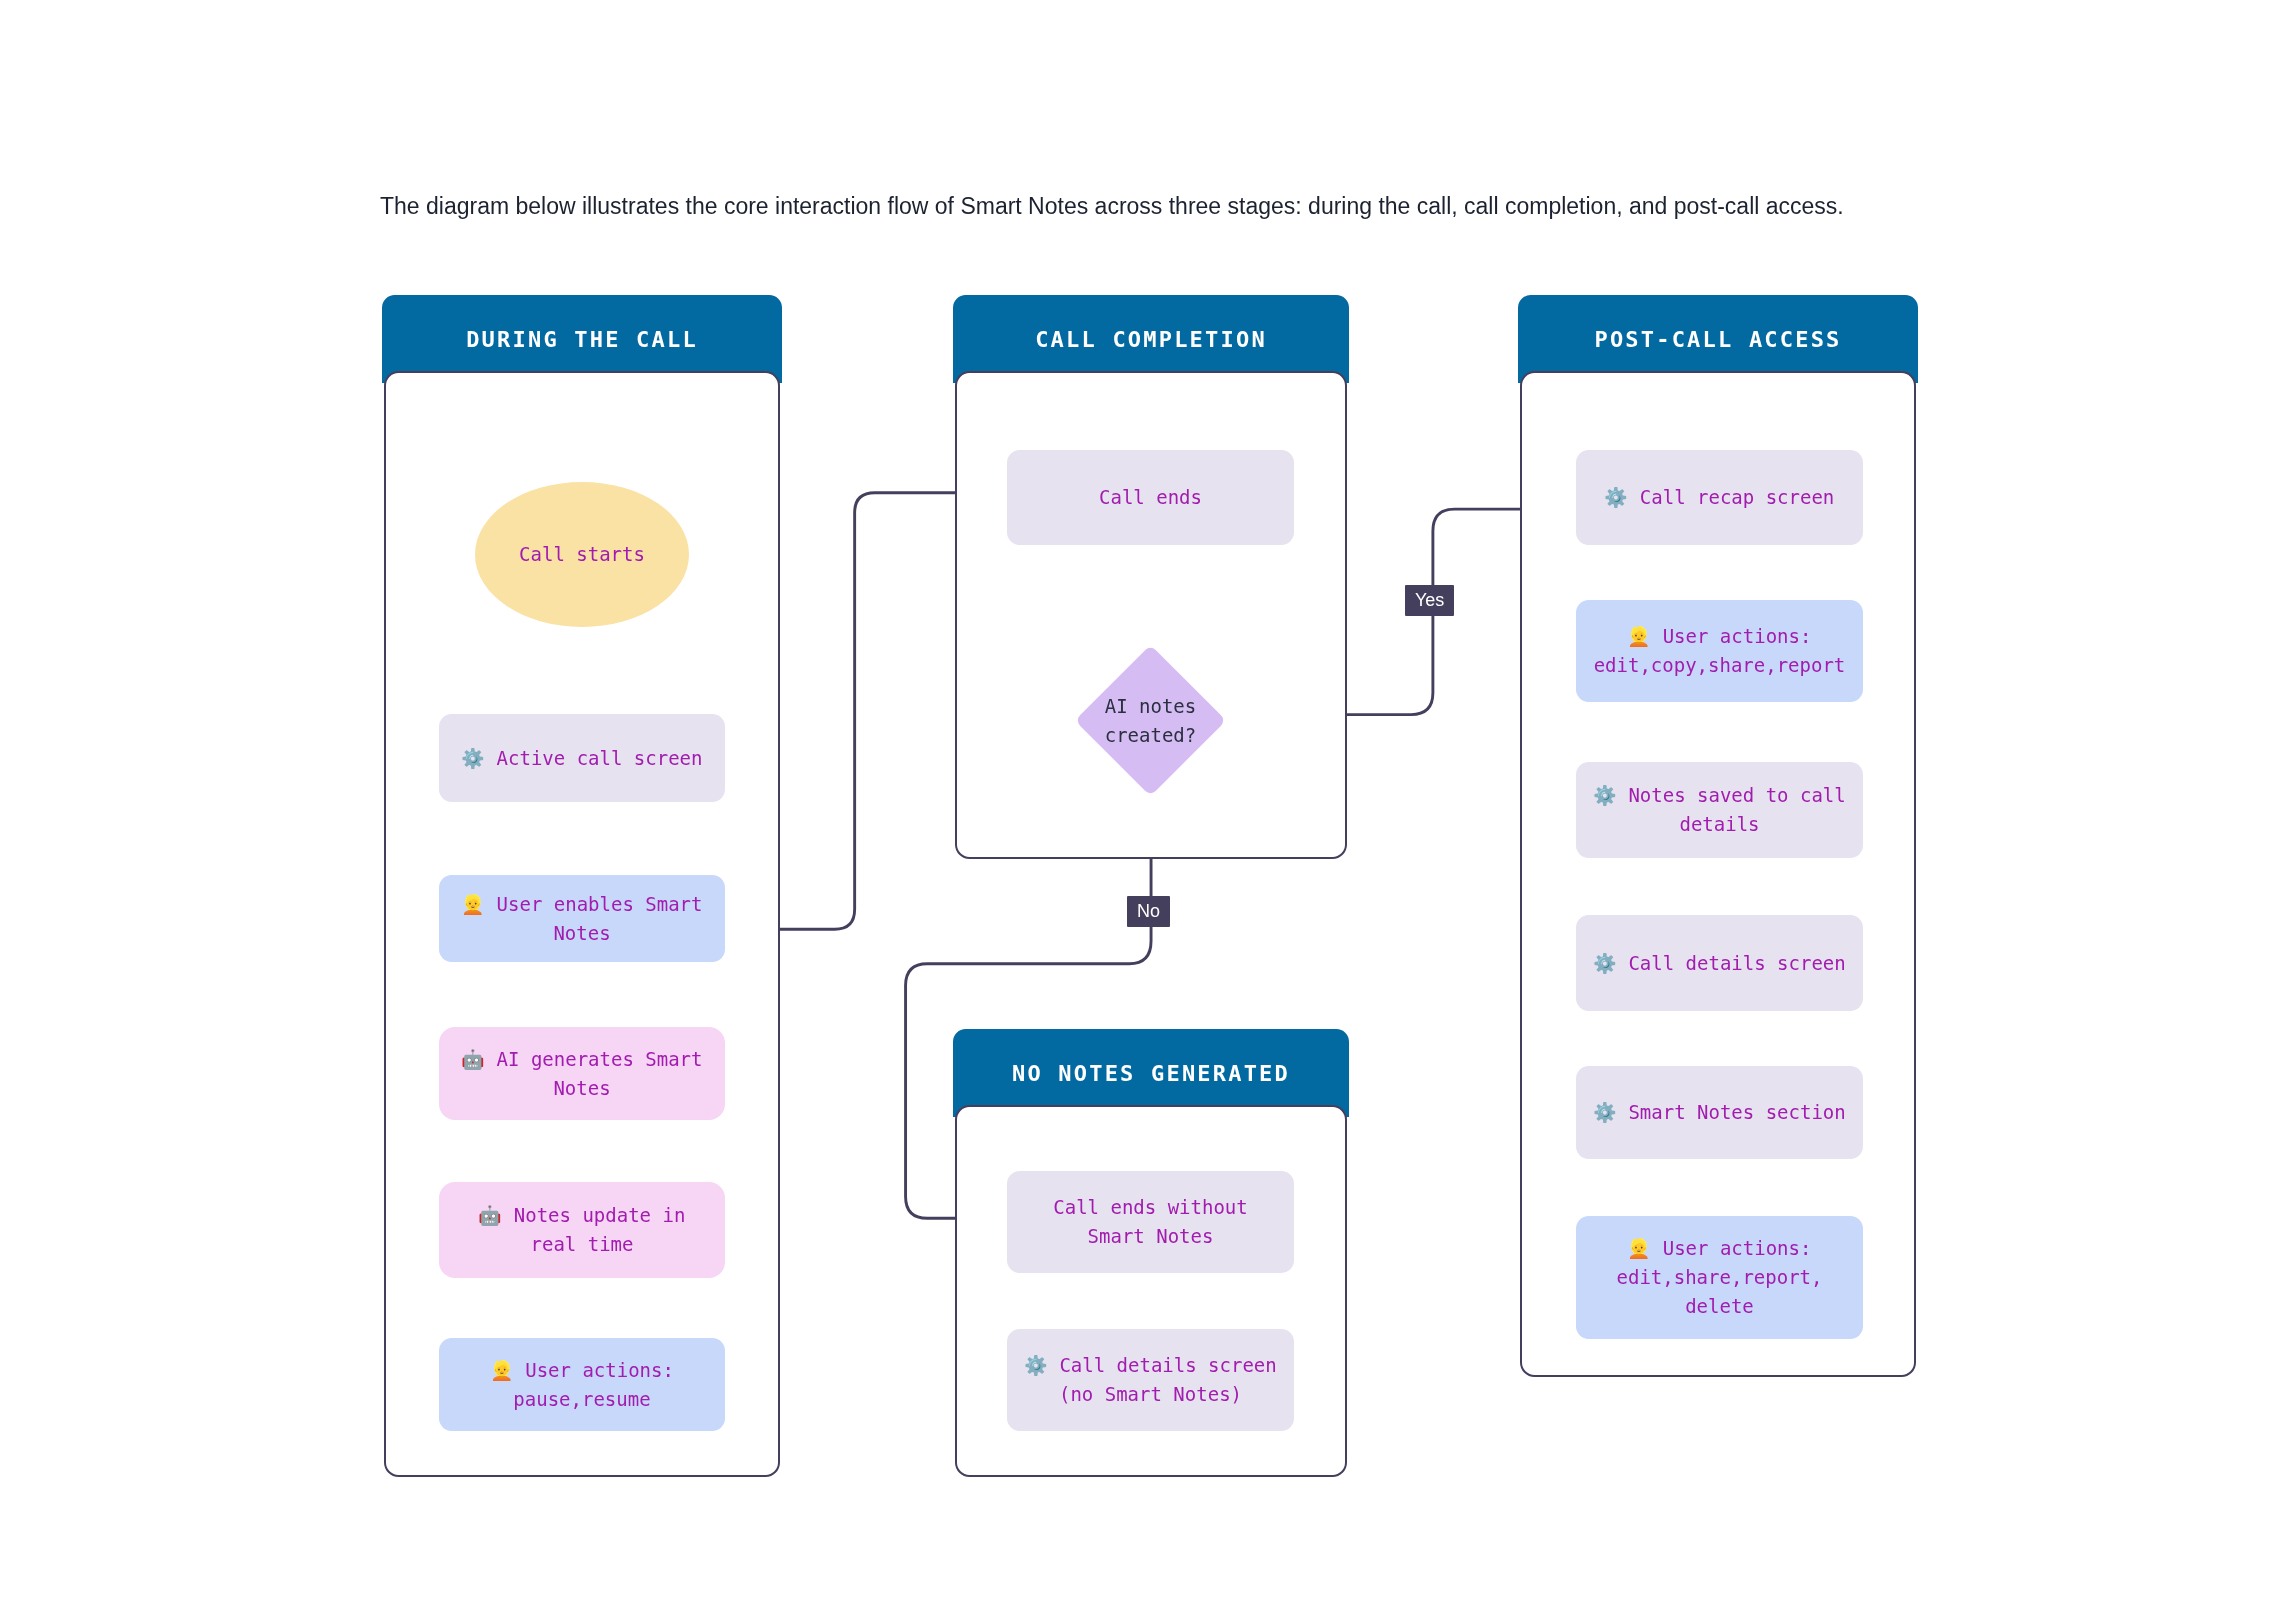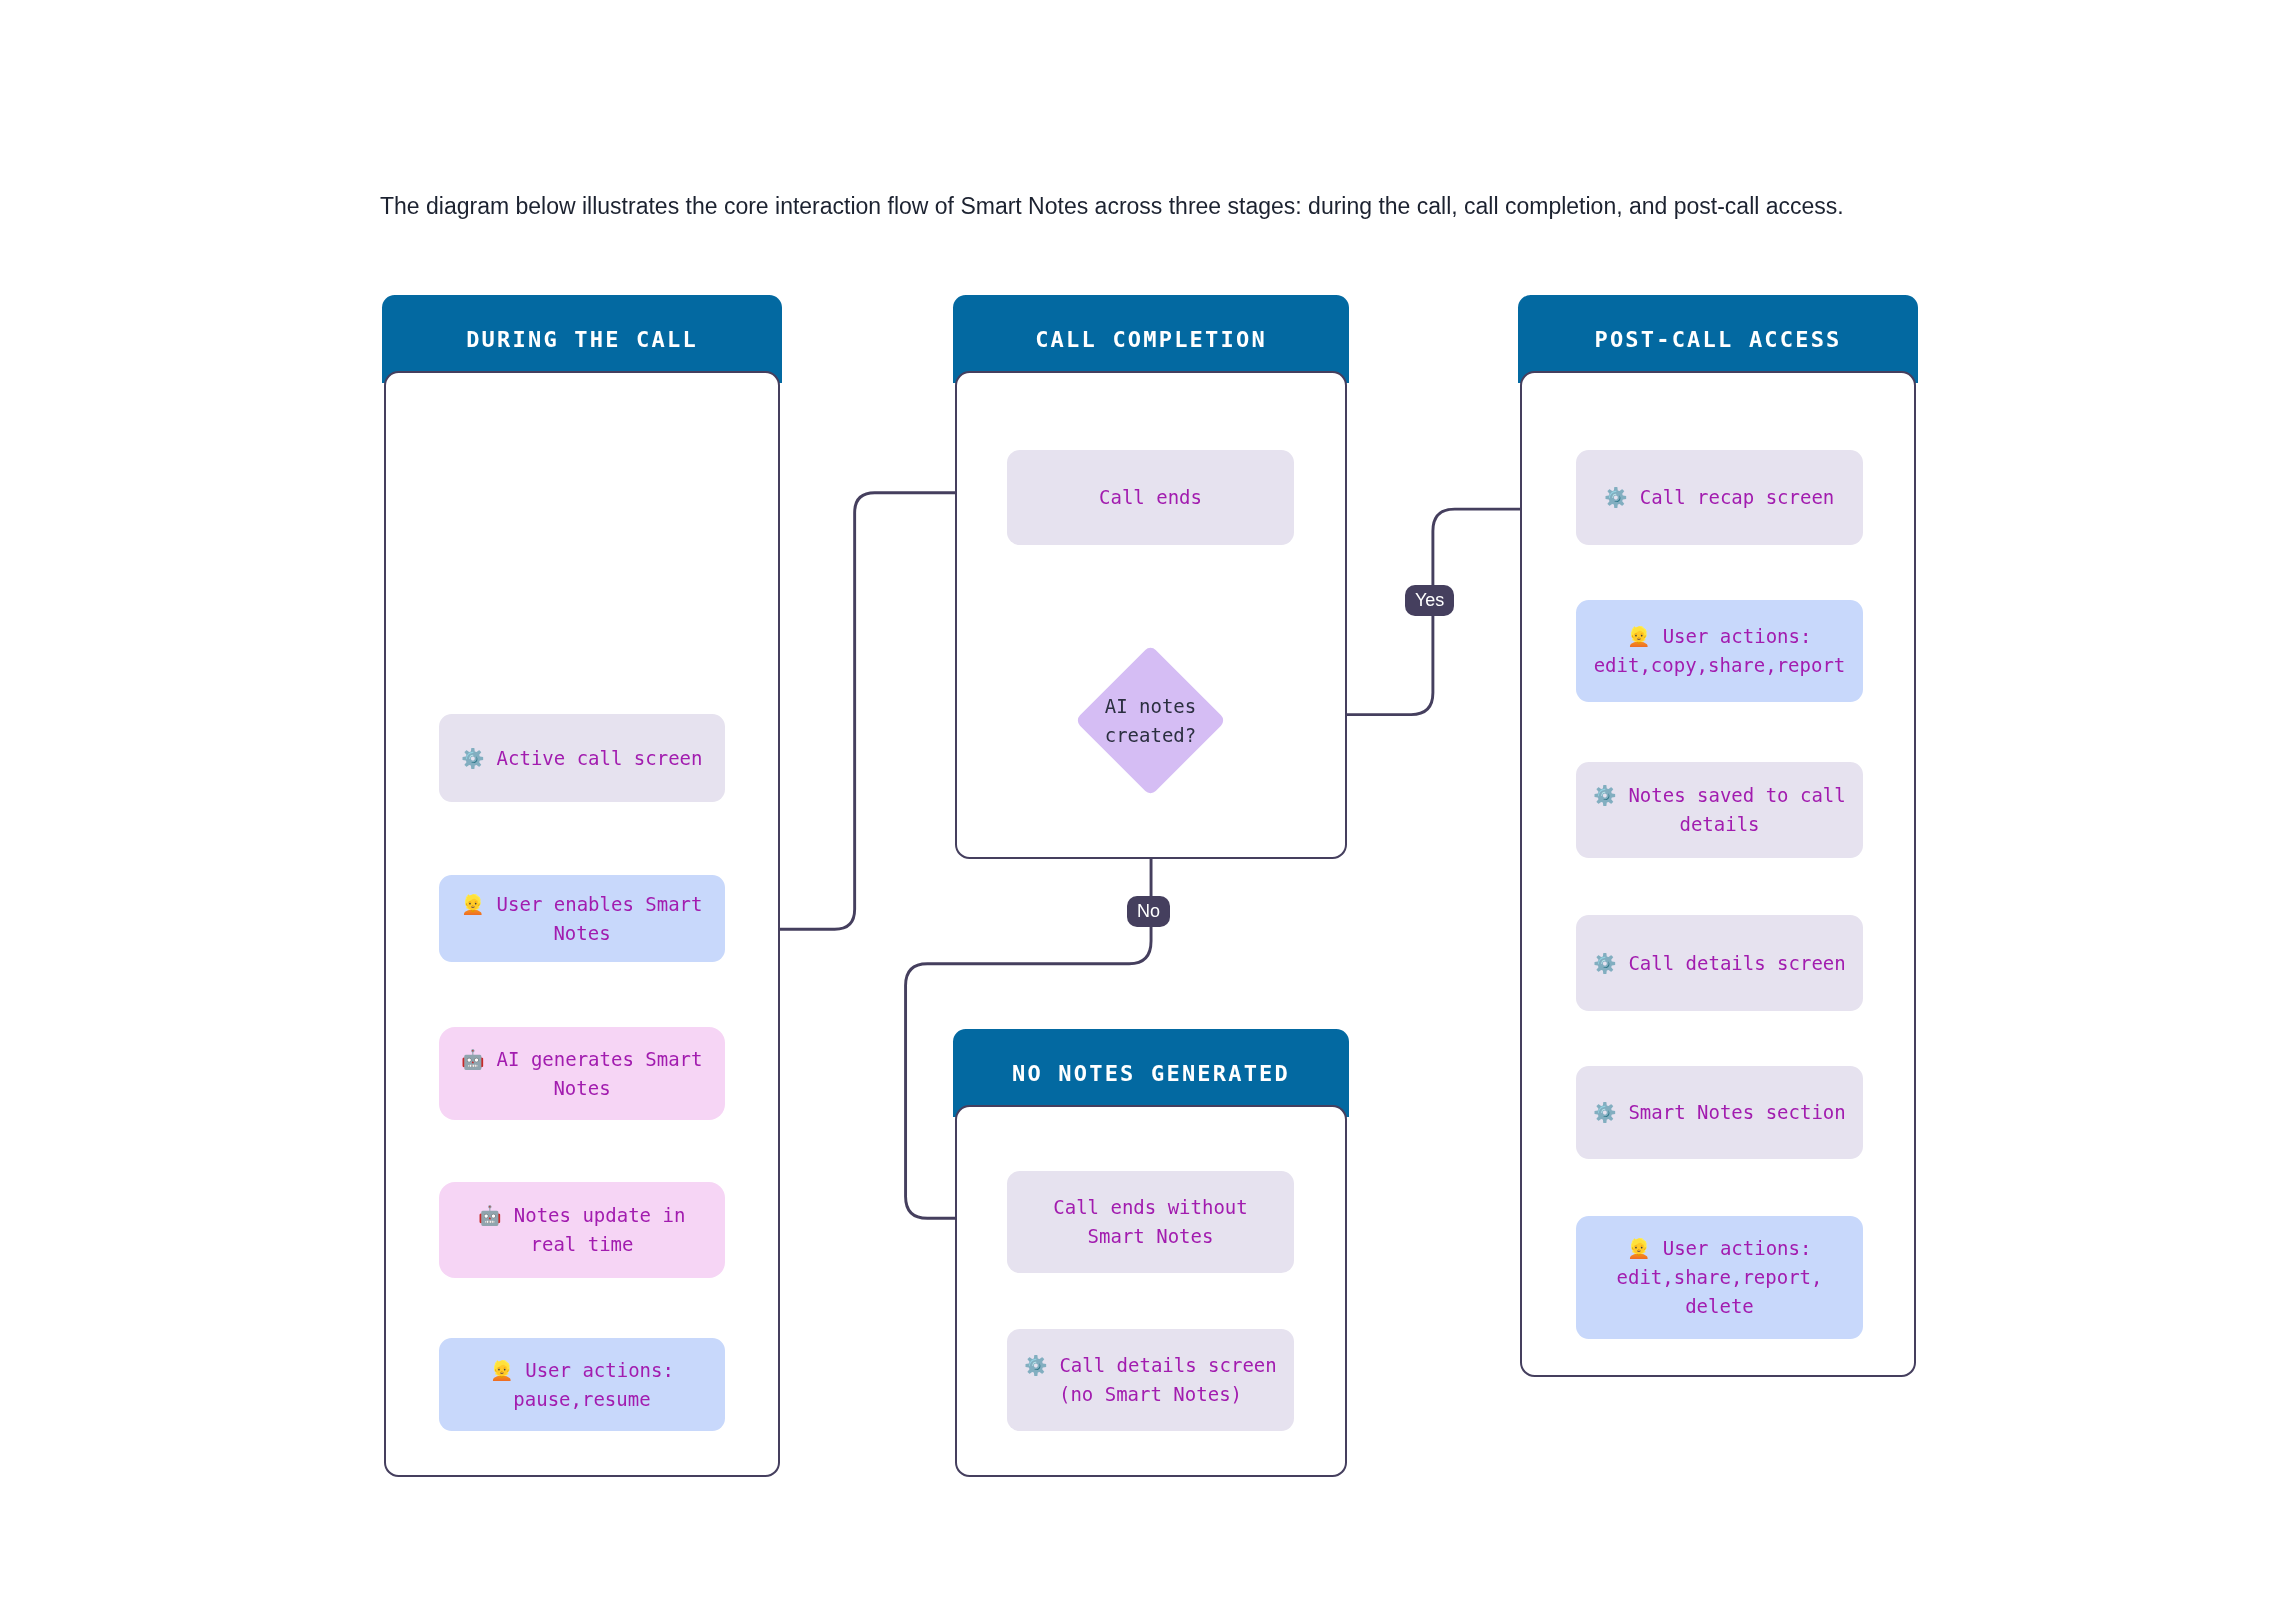--- a/index.html
+++ b/index.html
@@ -132,21 +132,21 @@
     white-space: pre-line;
   }
 
   
   .edge-label {
     position: absolute;
     background: #453f5e;
     color: #ffffff;
     font-family: "Liberation Sans", sans-serif;
     font-size: 18px;
-    border-radius: 10px;
+    border-radius: 1px;
     padding: 6.4px 10px;
     z-index: 7;
     display: flex;
     align-items: center;
     justify-content: center;
     line-height: 1;
   }
 </style>
 </head>
 <body>
@@ -185,20 +185,21 @@
       <path d="M 1890 1112 L 1890 1172" marker-end="url(#ah)"></path>
       <path d="M 1890 1274 L 1890 1338" marker-end="url(#ah)"></path>
     </g>
   </svg>
 
   <div class="group" style="left:382px; top:295px; width:400px; height:1182px;">
     <div class="group-header">DURING THE CALL</div>
     <div class="group-body"></div>
   </div>
 
+  <div class="node start" style="left:475px; top:482px; width:214px; height:145px;">Call starts</div>
 
   <div class="node screen" style="left:439px; top:714px; width:286px; height:88px;">⚙️ Active call screen</div>
 
   <div class="node user" style="left:439px; top:875px; width:286px; height:87px;">👱 User enables Smart
 Notes</div>
 
   <div class="node ai" style="left:439px; top:1027px; width:286px; height:93px;">🤖 AI generates Smart
 Notes</div>
 
   <div class="node ai" style="left:439px; top:1182px; width:286px; height:96px;">🤖 Notes update in

